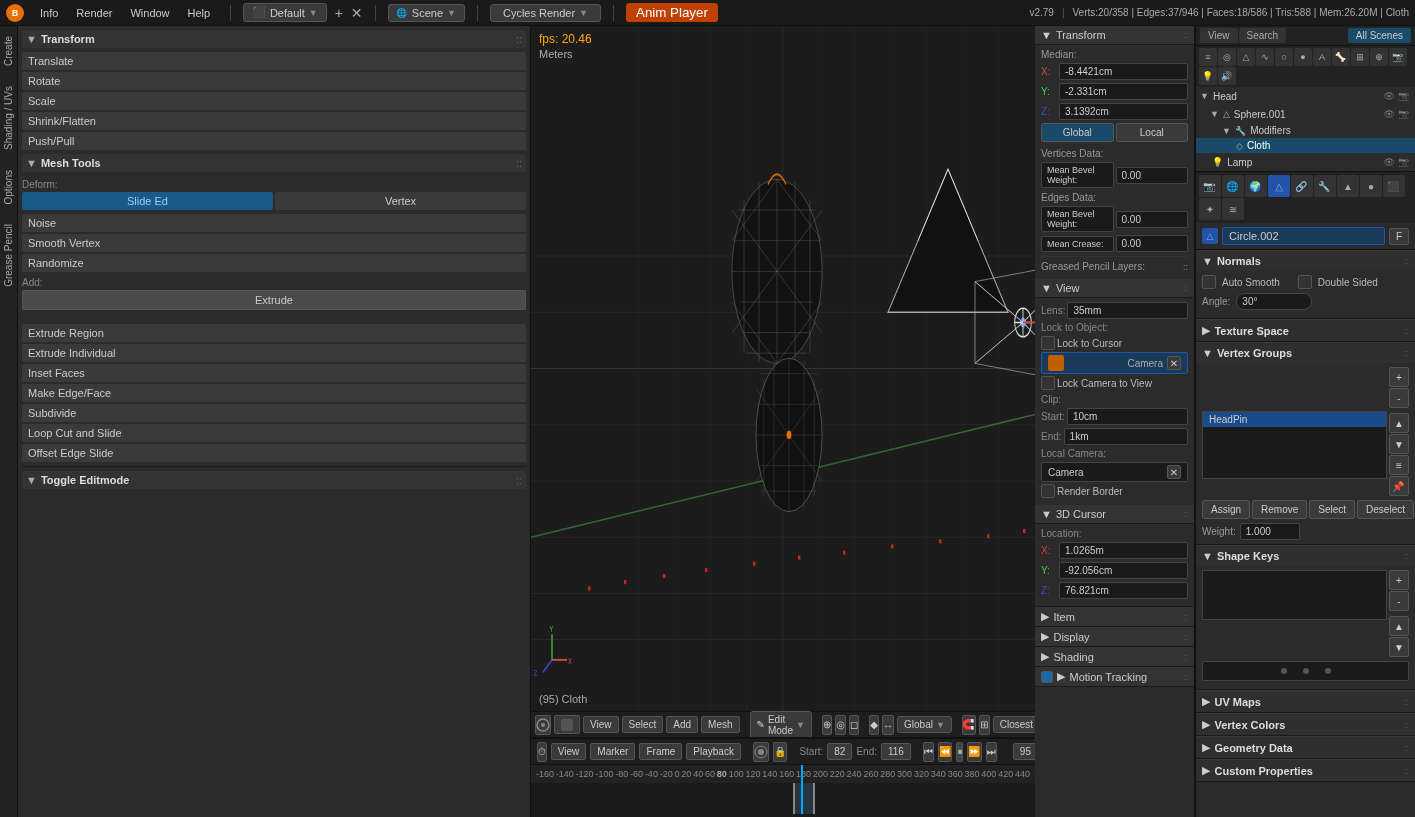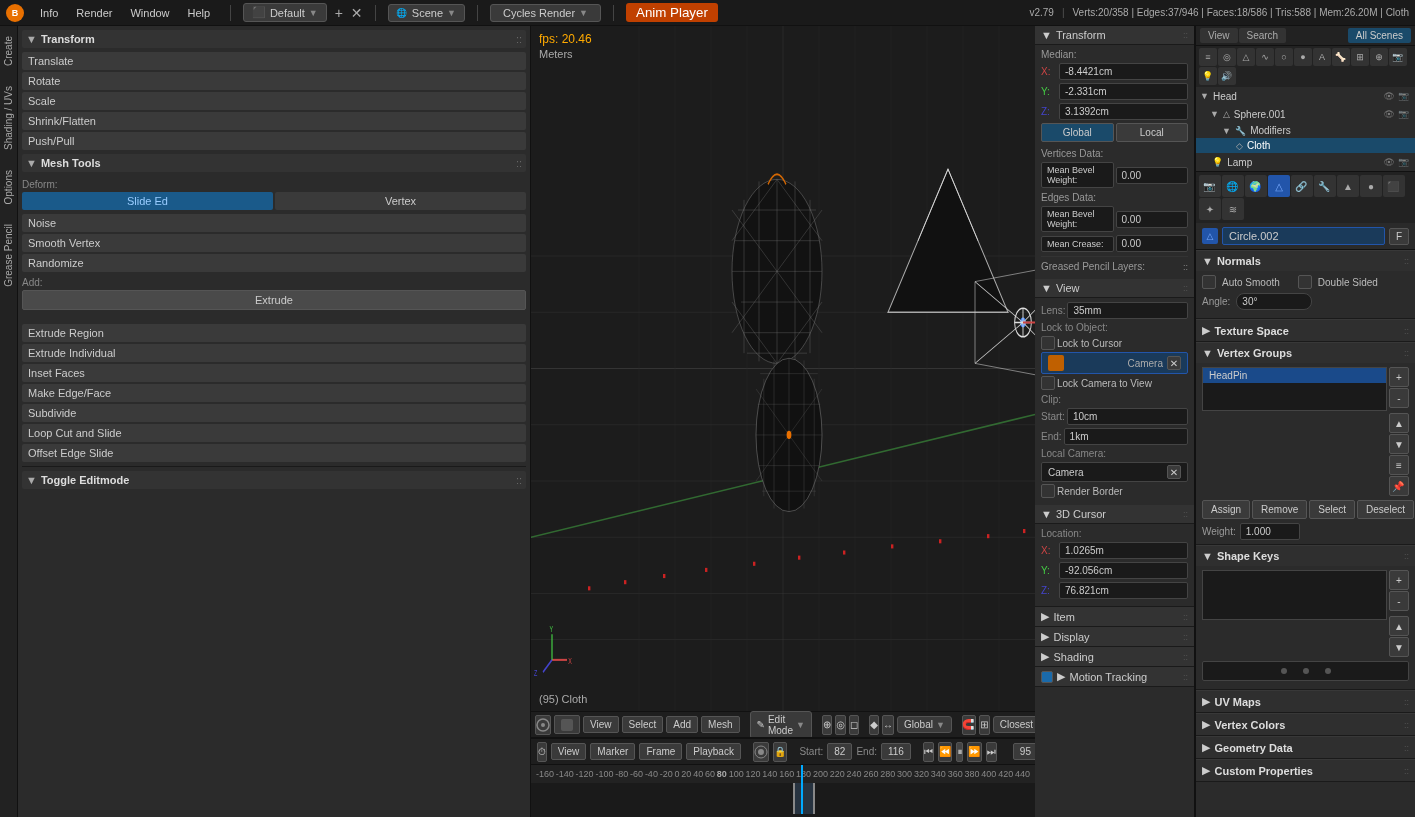--- a/index.html
+++ b/index.html
@@ -69,21 +69,21 @@
     .rprop-section { border-bottom: 1px solid #1a1a1a; }
     .rprop-sec-hdr { display: flex; align-items: center; gap: 4px; padding: 4px 6px; background: #2f2f2f; cursor: pointer; border-top: 1px solid #383838; }
     .rprop-sec-title { color: #ddd; font-size: 11px; font-weight: bold; }
     .rprop-sec-grip { margin-left: auto; color: #555; font-size: 9px; }
 
     .rprop-body { padding: 4px 6px; }
     .rprop-check { width: 14px; height: 14px; background: #333; border: 1px solid #555; border-radius: 2px; flex-shrink: 0; }
     .rprop-check.on { background: #1a6aaa; }
 
     
-    .vg-list { background: #1a1a1a; border: 1px solid #444; height: 44px; overflow-y: auto; margin-bottom: 4px; }
+    .vg-list { background: #1a1a1a; border: 1px solid #444; height: 68px; overflow-y: auto; margin-bottom: 4px; margin-top: 44px; }
     .vg-item { padding: 2px 6px; color: #ccc; cursor: pointer; font-size: 10px; }
     .vg-item.selected { background: #1a4a8a; }
 
     .action-btn { padding: 3px 8px; background: #3a3a3a; border: 1px solid #555; color: #ccc; cursor: pointer; border-radius: 2px; font-size: 10px; }
 
     .weight-row { display: flex; align-items: center; gap: 4px; }
     .weight-label { color: #999; font-size: 10px; }
     .weight-val { background: #1a1a1a; border: 1px solid #444; padding: 2px 5px; color: #ccc; border-radius: 2px; font-size: 10px; width: 60px; }
 
     .shape-keys-list { background: #1a1a1a; border: 1px solid #444; height: 50px; overflow-y: auto; margin-bottom: 4px; }

